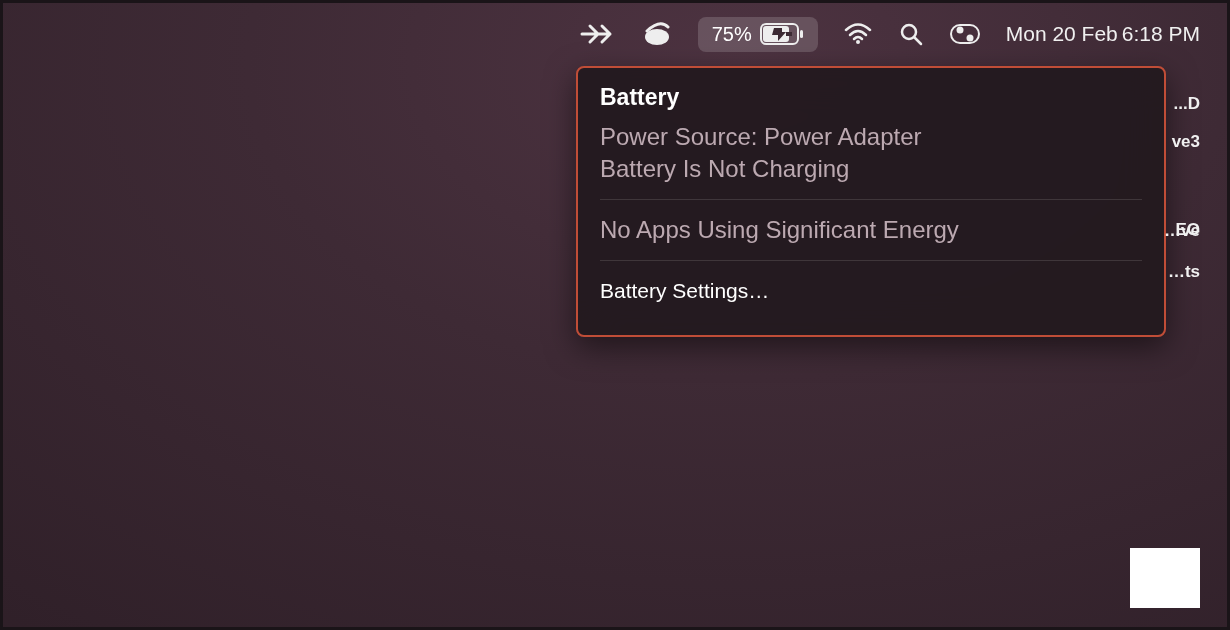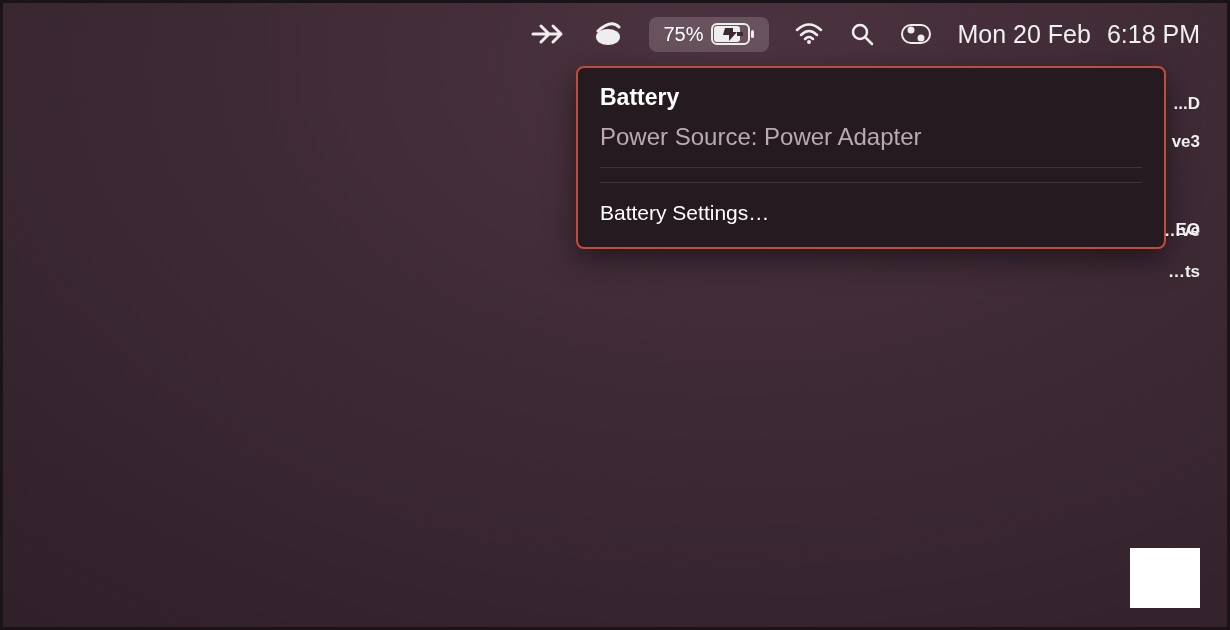--- a/index.html
+++ b/index.html
@@ -49,37 +49,37 @@
     border-radius: 8px;
   }
   .mb-battery .pct {
     color:#fff;
     font-size: 20px;
     font-weight: 400;
   }
   .mb-datetime {
     display:flex;
     align-items:center;
-    gap: 16px;
+    gap: 4px;
     color:#f0f0f0;
-    font-size: 25px;
+    font-size: 21px;
     font-weight: 500;
   }
 
   
   .panel {
     position:absolute;
     top: 66px;
     left: 576px;
     width: 590px;
     background: rgba(35, 25, 31, 0.95);
     border: 2px solid #c04d37;
     border-radius: 8px;
     box-shadow: 0 10px 30px rgba(0,0,0,0.5);
-    padding: 16px 22px 18px 22px;
+    padding: 16px 22px 28px 22px;
     color:#e7e1e4;
     backdrop-filter: blur(20px);
   }
   .panel .title {
     font-size: 23px;
     font-weight: 700;
     color:#fff;
     margin-bottom: 10px;
   }
   .panel .info-line {
@@ -179,21 +179,23 @@
   <div class="mb-datetime">
     <span>Mon 20 Feb</span>
     <span>6:18 PM</span>
   </div>
 
 </div>
 
 <div class="panel">
   <div class="title">Battery</div>
   <div class="info-line">Power Source: Power Adapter</div>
+  <div class="info-line">Battery Is Not Charging</div>
   <hr>
+  <div class="info-line">No Apps Using Significant Energy</div>
   <hr>
   <div class="settings">Battery Settings…</div>
 </div>
 
 <div class="edge" style="top:94px;">...D</div>
 <div class="edge" style="top:132px;">ve3</div>
 <div class="edge" style="top:194px;margin-top:27px;">…ve</div>
 <div class="edge" style="top:220px;">EO</div>
 <div class="edge" style="top:262px;">…ts</div>
 

